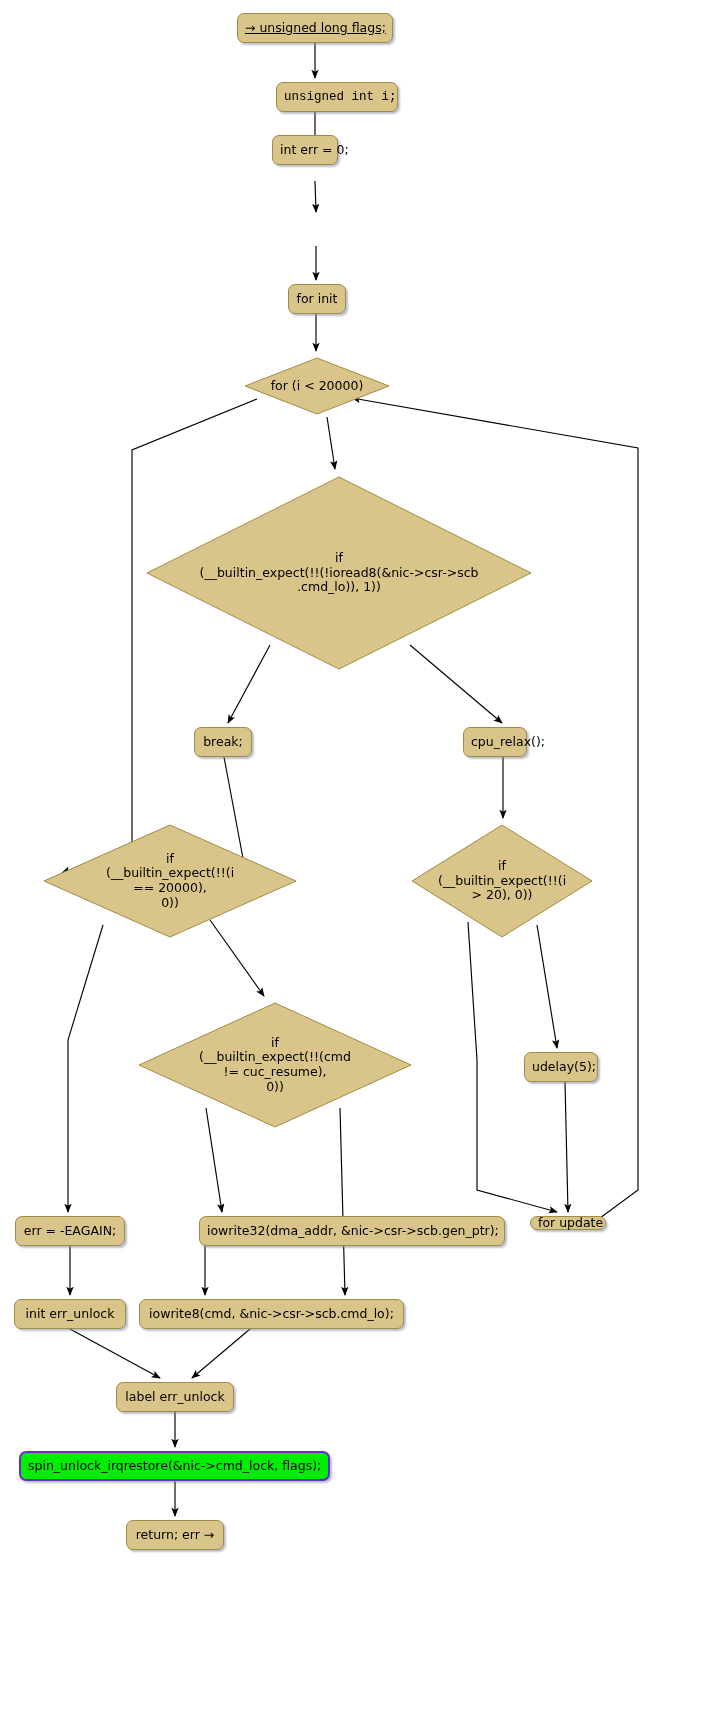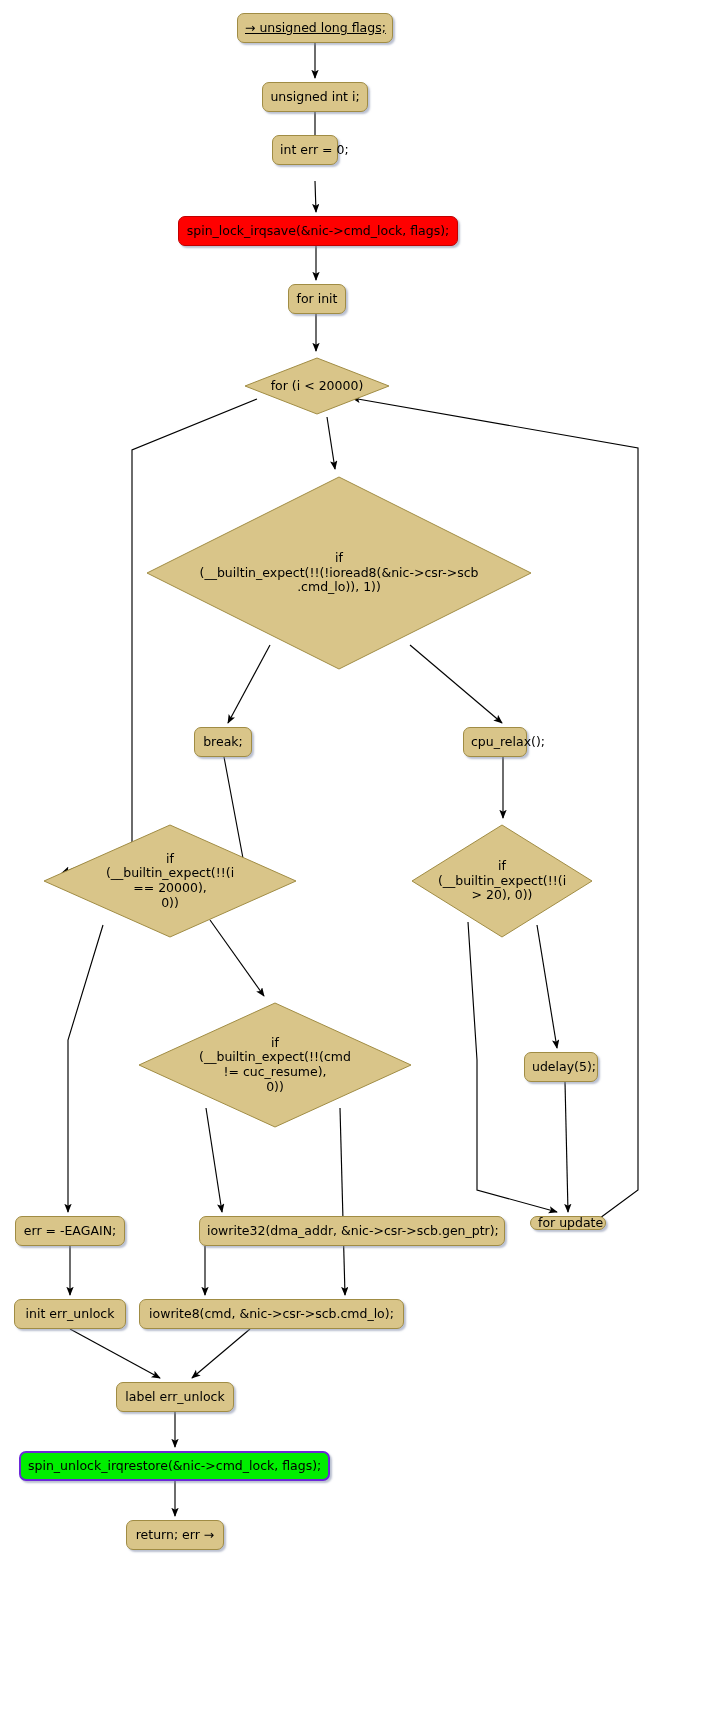--- a/index.html
+++ b/index.html
@@ -139,31 +139,28 @@
       <path d="M175,1412 L175,1447"></path>
 
       <path d="M175,1481 L175,1516"></path>
     </g>
   </svg>
 
   <div class="node box" style="left:237px; top:13px; width:156px; height:30px;text-decoration:underline;">
     <span class="blabel">→ unsigned long flags;</span>
   </div>
 
-  <div class="node box" style="left:262px; top:82px; width:106px; height:30px;">
+  <div class="node box" style="left:276px; top:82px; width:122px; height:30px;font-family:Liberation Mono, monospace;">
     <span class="blabel">unsigned int i;</span>
   </div>
 
   <div class="node box" style="left:272px; top:135px; width:66px; height:30px;align-items:center;">
     <span class="blabel">int err = 0;</span>
   </div>
 
-  <div class="node box red" style="left:178px; top:216px; width:280px; height:30px;">
-    <span class="blabel">spin_lock_irqsave(&amp;nic-&gt;cmd_lock, flags);</span>
-  </div>
 
   <div class="node box" style="left:288px; top:284px; width:58px; height:30px;">
     <span class="blabel">for init</span>
   </div>
 
   <div class="node diamond" style="left:243px; top:355px; width:148px; height:62px;">
     <svg class="dshape" viewBox="0 0 148 62" preserveAspectRatio="none">
       <polygon points="74,3 146,31 74,59 2,31" fill="#D9C589" stroke="#A08C44" stroke-width="1"></polygon>
     </svg>
     <span class="dlabel">for (i &lt; 20000)</span>

